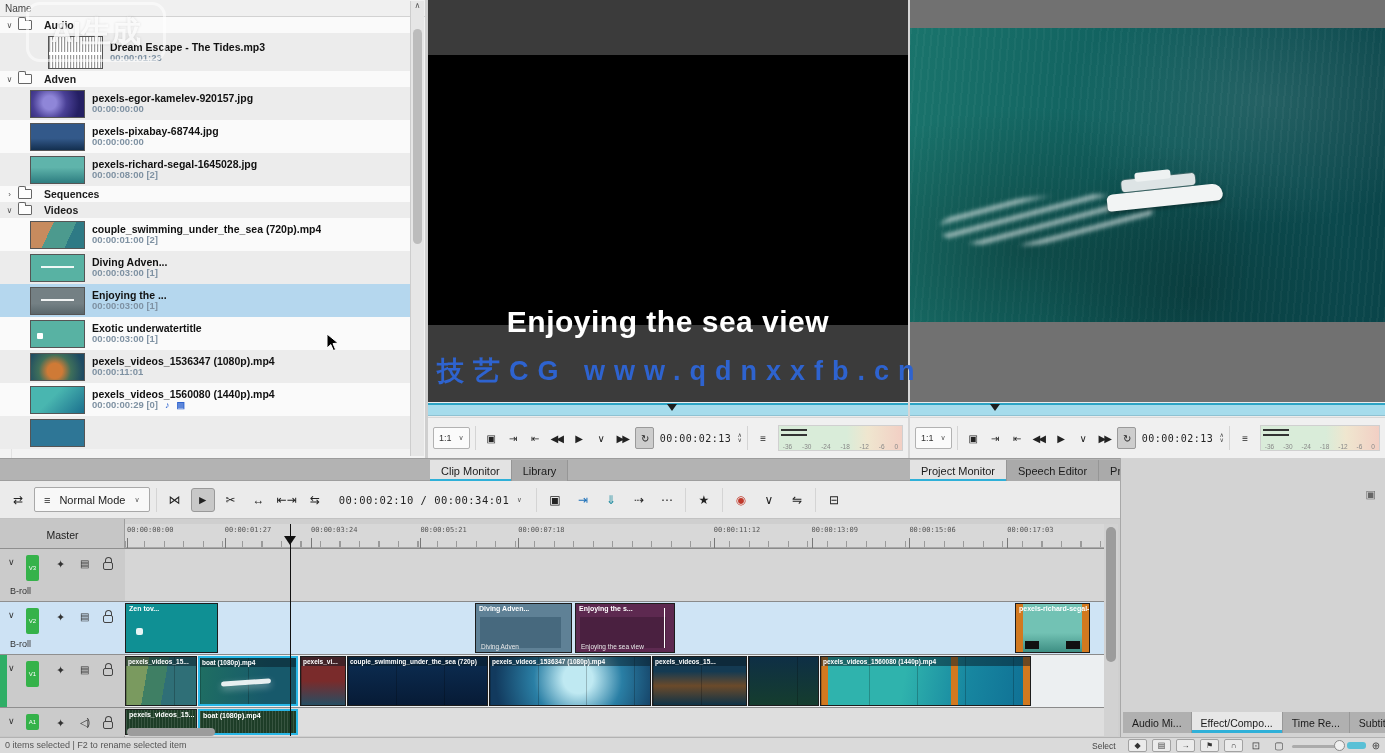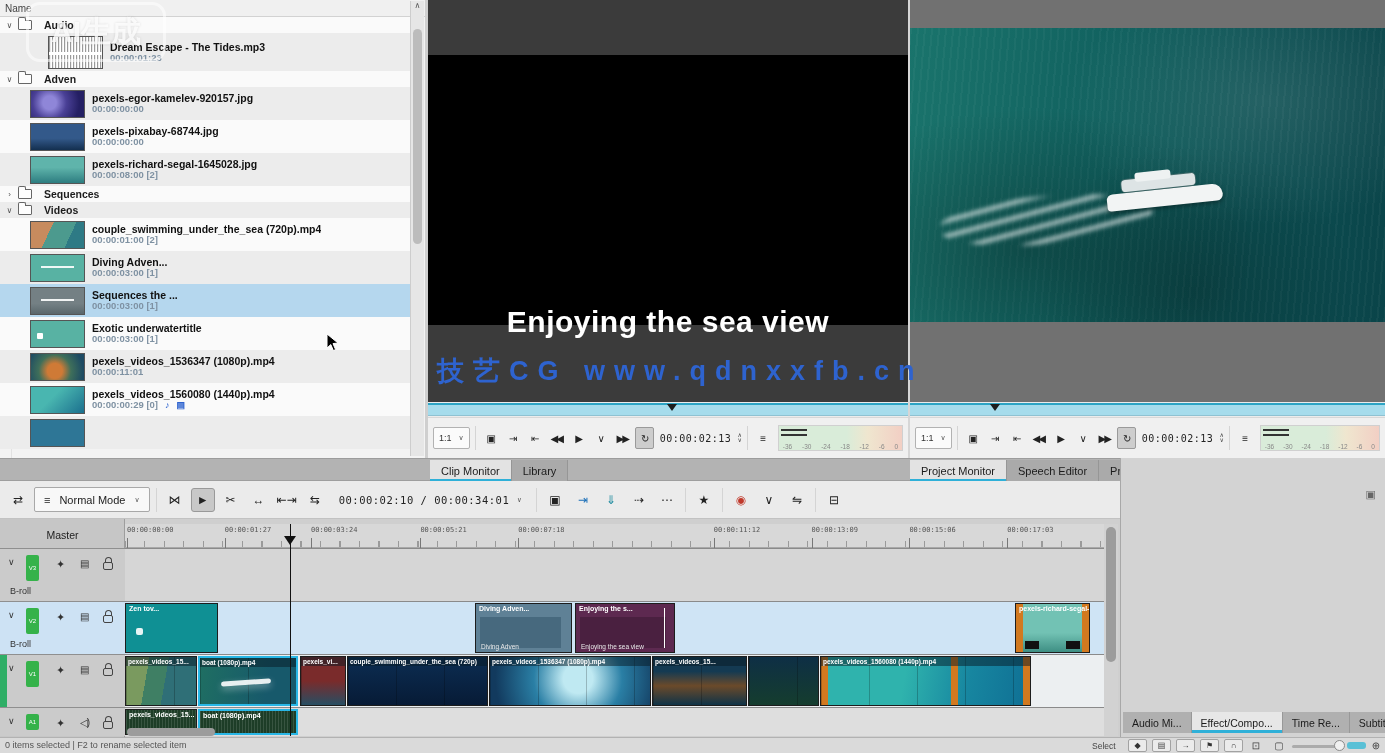--- a/index.html
+++ b/index.html
@@ -291,21 +291,21 @@
           <div class="ctext">
             <div class="clip-name">Diving Adven...</div>
             <div class="clip-dur">
               <span>00:00:03:00 [1]</span>
             </div>
           </div>
         </div>
         <div class="bin-row clip s1 selected-row">
           <div class="bthumb bt-titlegray"></div>
           <div class="ctext">
-            <div class="clip-name">Sequences the ...</div>
+            <div class="clip-name">Enjoying the ...</div>
             <div class="clip-dur">
               <span>00:00:03:00 [1]</span>
             </div>
           </div>
         </div>
         <div class="bin-row clip s0">
           <div class="bthumb bt-titledot"></div>
           <div class="ctext">
             <div class="clip-name">Exotic underwatertitle</div>
             <div class="clip-dur">

